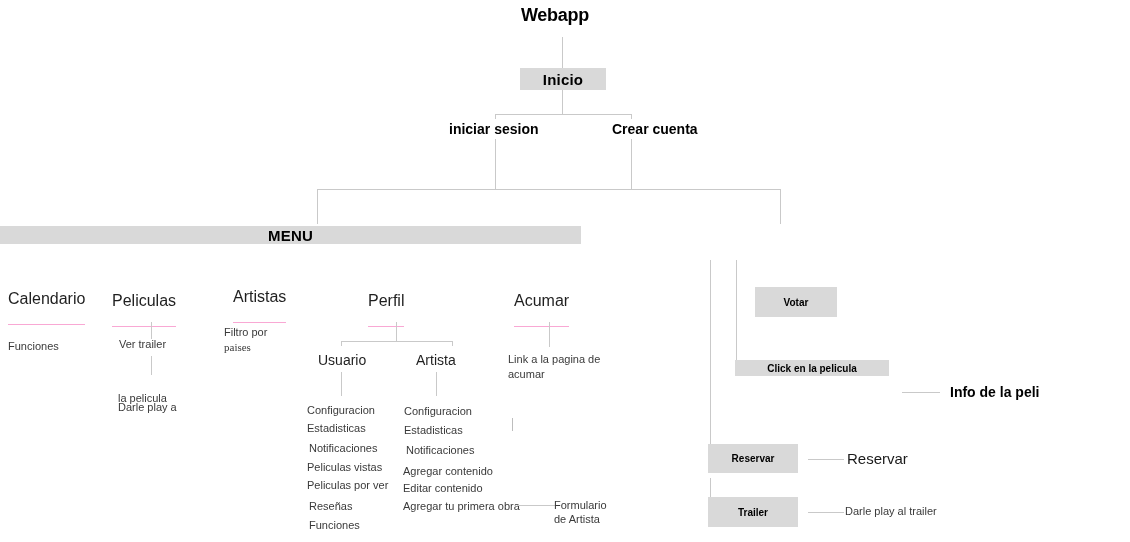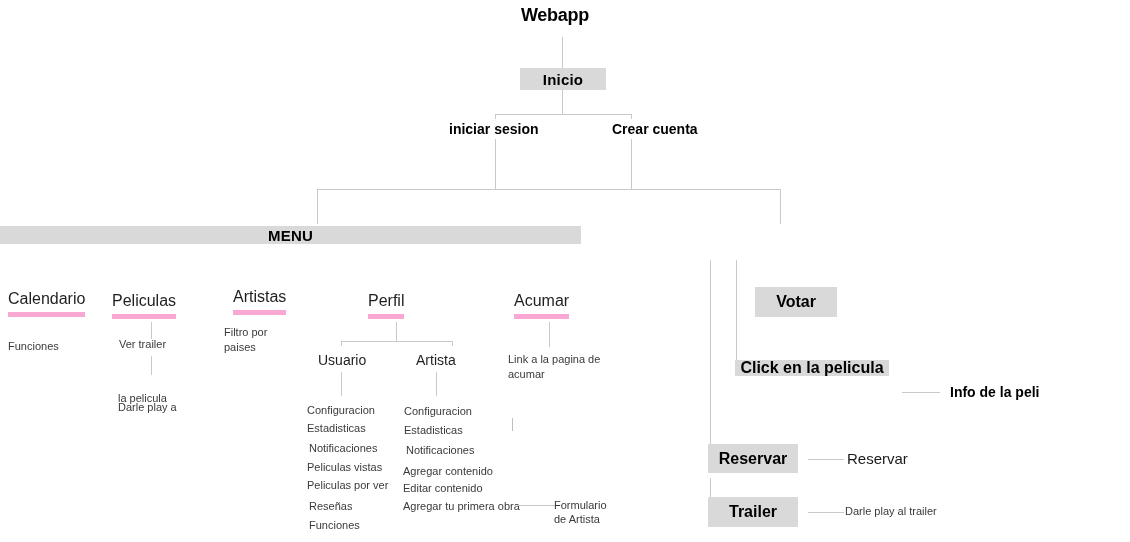--- a/index.html
+++ b/index.html
@@ -39,39 +39,39 @@
     font-weight: bold;
     color: #000;
     white-space: nowrap;
     box-sizing: border-box;
   }
   .box.bar {
     font-size: 15px;
     letter-spacing: 0.2px;
   }
   .box.node {
-    font-size: 16px;
+    font-size: 10px;
   }
 
   
   .bold-label {
     font-weight: bold;
     font-size: 13.5px;
     color: #000;
     white-space: nowrap;
   }
   .bold-label.lg { font-size: 14px; }
 
   
   .col-head {
     font-size: 16px;
     color: #1f1f1f;
     white-space: nowrap;
-    padding-bottom: 4px;
-    border-bottom: 5px solid #f9a8d4;
+    padding-bottom: 16px;
+    border-bottom: 1px solid #f9a8d4;
     display: inline-block;
   }
   .sub-head {
     font-size: 14px;
     color: #1f1f1f;
     white-space: nowrap;
   }
 
   
   .leaf {
@@ -131,21 +131,21 @@
   <div class="abs vline" style="left:151px; top:322px; height:17px;"></div>
   <div class="abs leaf" style="left:119px; top:337px;">Ver trailer</div>
   <div class="abs vline" style="left:151px; top:356px; height:19px;"></div>
   <div class="abs leaf" style="left:118px; top:400px;">Darle play a</div>
   <div class="abs leaf" style="left:118px; top:391px;">la pelicula</div>
 
   <div class="abs" style="left:233px; top:288px;">
     <span class="col-head">Artistas</span>
   </div>
   <div class="abs leaf" style="left:224px; top:325px;">Filtro por</div>
-  <div class="abs leaf" style="left:224px; top:340px;">paises</div>
+  <div class="abs leaf" style="left:224px; top:340px;font-family:Liberation Serif, serif;">paises</div>
 
   <div class="abs" style="left:368px; top:292px;">
     <span class="col-head">Perfil</span>
   </div>
   <div class="abs vline" style="left:396px; top:322px; height:20px;"></div>
   <div class="abs hline" style="left:341px; top:341px; width:111px;"></div>
   <div class="abs vline" style="left:341px; top:341px; height:5px;"></div>
   <div class="abs vline" style="left:452px; top:341px; height:5px;"></div>
 
   <div class="abs sub-head" style="left:318px; top:352px;">Usuario</div>

